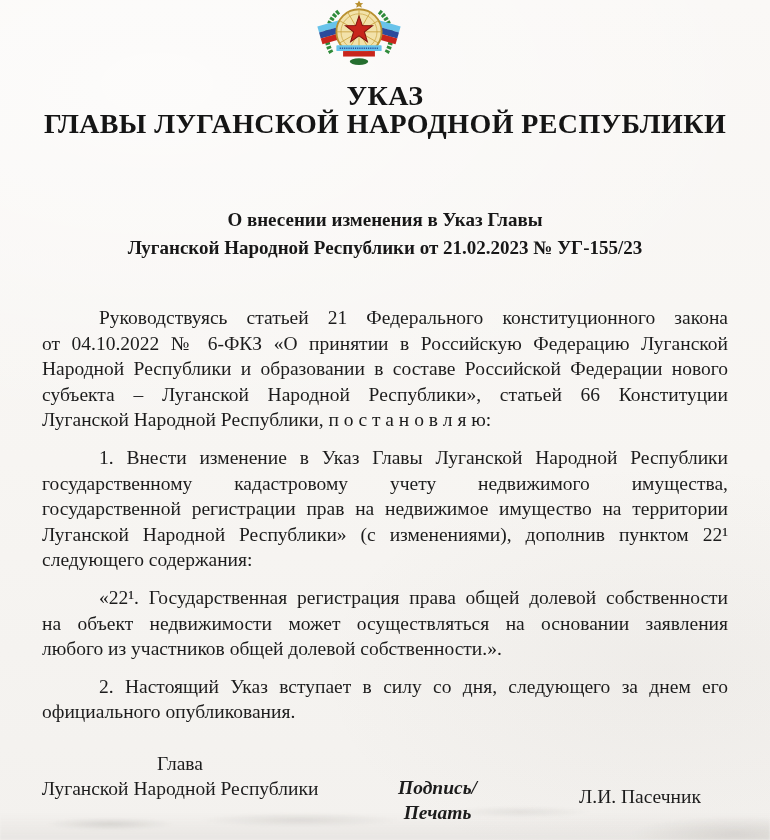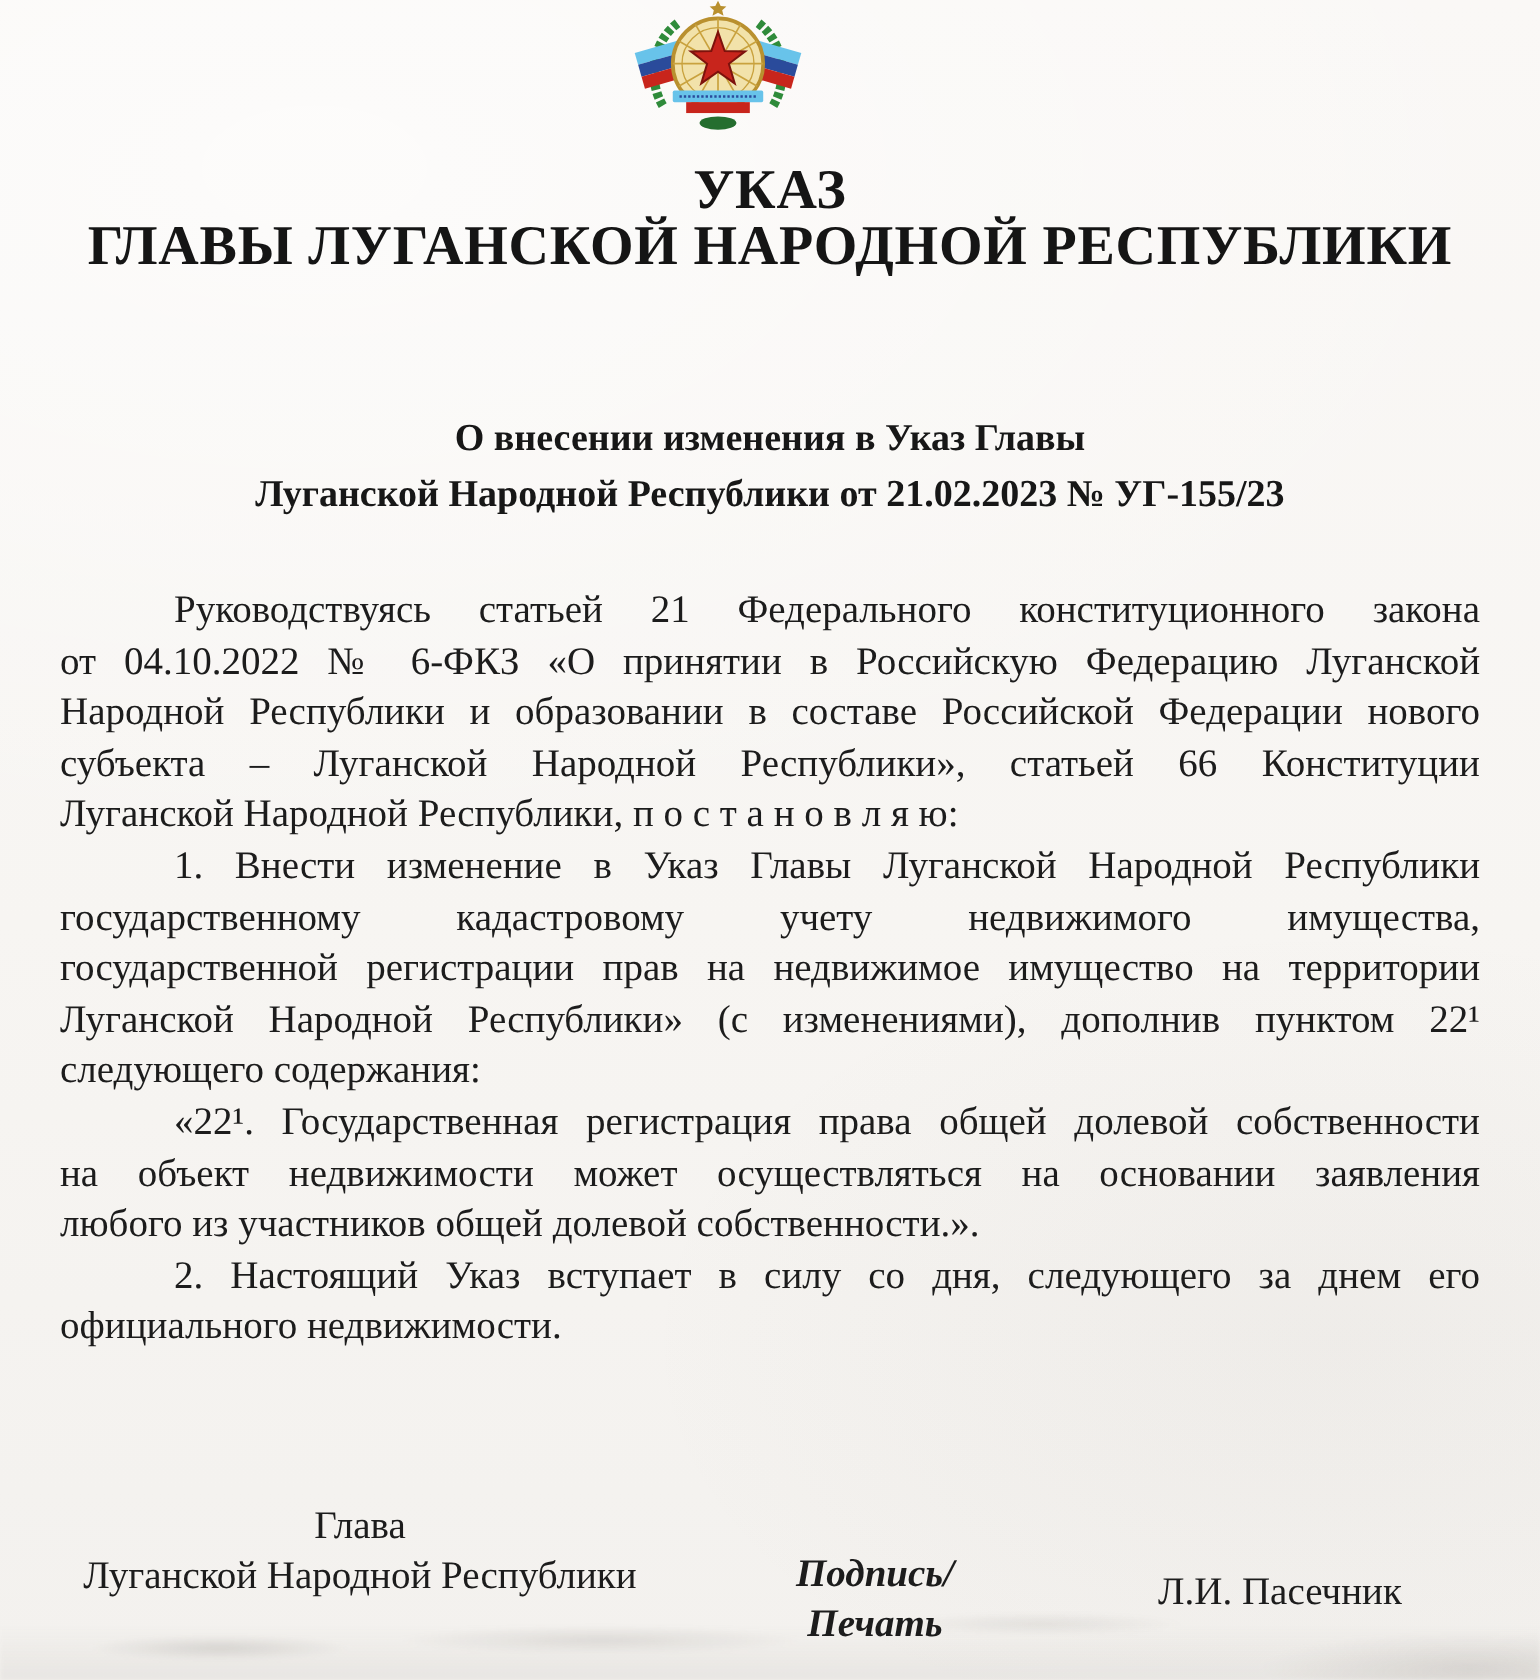--- a/index.html
+++ b/index.html
@@ -49,21 +49,21 @@
     text-align: center; font-weight: bold;
     font-size: 19px; line-height: 28px;
     color: #171717;
   }
 
   .decree-body {
     position: absolute; top: 293px; left: 30px; width: 710px;
     font-size: 19.5px; line-height: 25.6px;
     color: #1c1c1c;
   }
-  .para { margin: 0; }
+  .para { margin: 12px; }
   .line { text-align: justify; text-align-last: justify; }
   .line.first { text-indent: 57px; }
   .line.last { text-align-last: left; }
 
   .signature {
     position: absolute; top: 751px; left: 0; width: 759px;
     box-sizing: border-box; padding: 0 24px 0 30px;
     display: flex; justify-content: space-between;
     font-size: 19.5px; line-height: 25px; color: #1c1c1c;
   }
@@ -158,21 +158,21 @@
         <div class="line">Луганской Народной Республики» (с изменениями), дополнив пунктом 22¹</div>
         <div class="line last">следующего содержания:</div>
       </div>
       <div class="para">
         <div class="line first">«22¹. Государственная регистрация права общей долевой собственности</div>
         <div class="line">на объект недвижимости может осуществляться на основании заявления</div>
         <div class="line last">любого из участников общей долевой собственности.».</div>
       </div>
       <div class="para">
         <div class="line first">2. Настоящий Указ вступает в силу со дня, следующего за днем его</div>
-        <div class="line last">официального недвижимости.</div>
+        <div class="line last">официального опубликования.</div>
       </div>
     </div>
 
   <div class="signature">
     <div class="sig-left">
       <div>Глава</div>
       <div>Луганской Народной Республики</div>
     </div>
     <div class="sig-center">
       <div>Подпись/</div>

